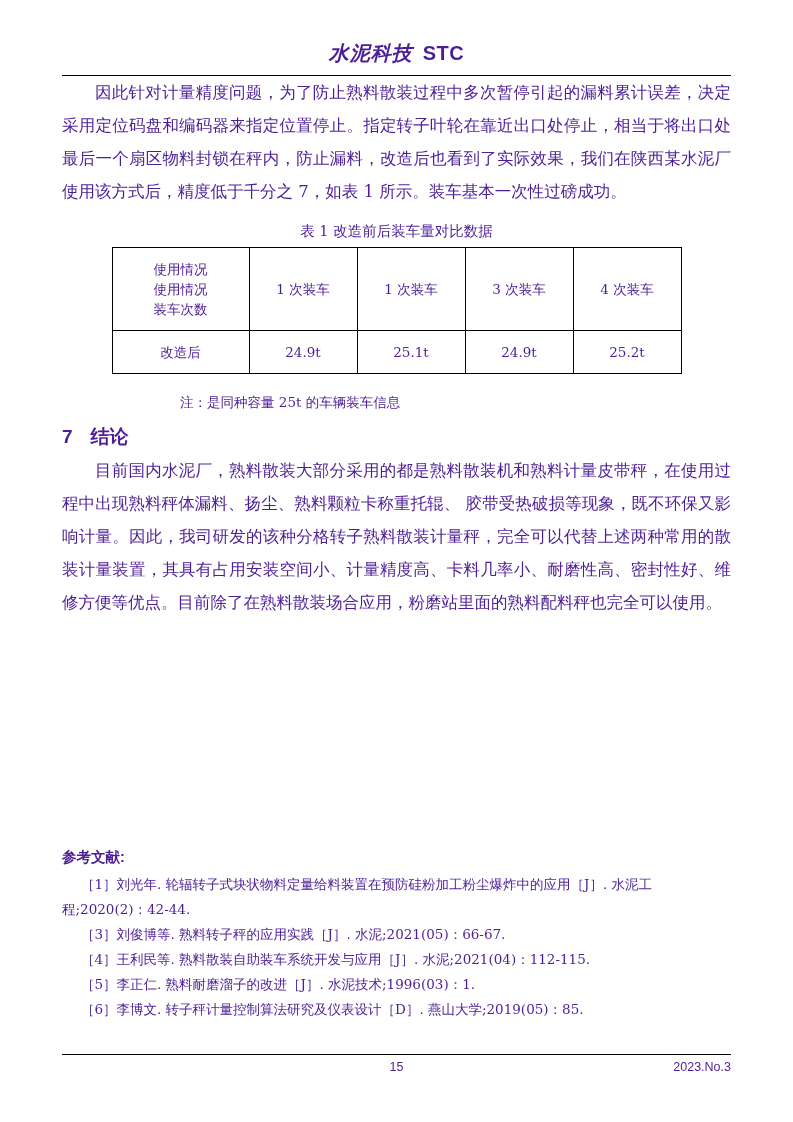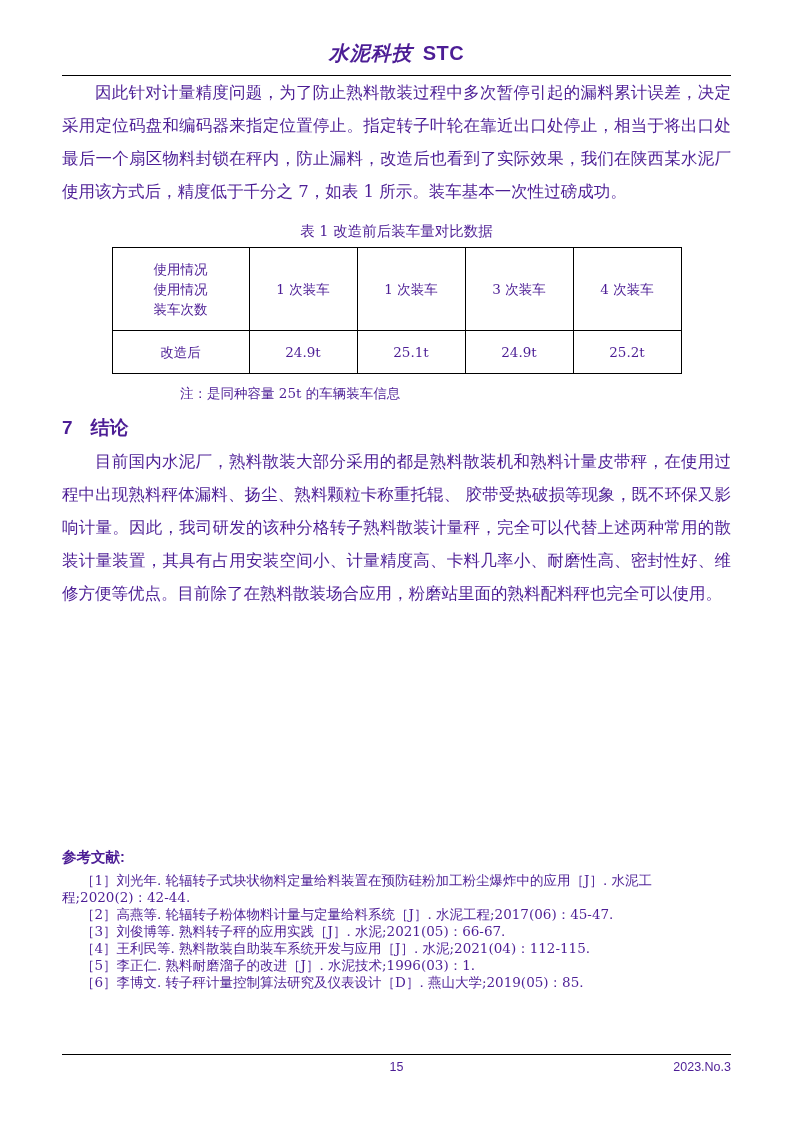--- a/index.html
+++ b/index.html
@@ -85,21 +85,21 @@
     width: 132px;
     padding: 4px 8px 4px 14px;
     text-align: left;
     line-height: 22px;
   }
   td.rowlabel {
     width: 132px;
   }
   .note {
     font-size: 13.5px;
-    margin-top: 11px;
+    margin-top: 20px;
     padding-left: 118px;
   }
   
   .section-head {
     font-family: "Liberation Sans", sans-serif;
     font-weight: bold;
     font-size: 19px;
     margin-top: 12px;
     margin-bottom: 4px;
   }
@@ -114,21 +114,21 @@
     top: 848px;
   }
   .refs-title {
     font-family: "Liberation Sans", sans-serif;
     font-weight: bold;
     font-size: 14.5px;
     margin-bottom: 5px;
   }
   .ref-item {
     font-size: 13.5px;
-    line-height: 17px;
+    line-height: 25px;
     text-indent: 1.4em;
     margin: 0;
   }
   
   .footer-rule {
     position: absolute;
     left: 62px;
     right: 62px;
     top: 1054px;
     border-top: 1.6px solid #000;
@@ -198,21 +198,20 @@
       <span class="num">7</span><span>结论</span>
     </div>
 
     <p class="para indent">目前国内水泥厂，熟料散装大部分采用的都是熟料散装机和熟料计量皮带秤，在使用过程中出现熟料秤体漏料、扬尘、熟料颗粒卡称重托辊、 胶带受热破损等现象，既不环保又影响计量。因此，我司研发的该种分格转子熟料散装计量秤，完全可以代替上述两种常用的散装计量装置，其具有占用安装空间小、计量精度高、卡料几率小、耐磨性高、密封性好、维修方便等优点。目前除了在熟料散装场合应用，粉磨站里面的熟料配料秤也完全可以使用。</p>
 
   </div>
 
   <div class="refs">
     <div class="refs-title">参考文献:</div>
     <p class="ref-item">［1］刘光年. 轮辐转子式块状物料定量给料装置在预防硅粉加工粉尘爆炸中的应用［J］. 水泥工程;2020(2)：42-44.</p>
-    <p class="ref-item">［2］高燕等. 轮辐转子粉体物料计量与定量给料系统［J］. 水泥工程;2017(06)：45-47.</p>
     <p class="ref-item">［3］刘俊博等. 熟料转子秤的应用实践［J］. 水泥;2021(05)：66-67.</p>
     <p class="ref-item">［4］王利民等. 熟料散装自助装车系统开发与应用［J］. 水泥;2021(04)：112-115.</p>
     <p class="ref-item">［5］李正仁. 熟料耐磨溜子的改进［J］. 水泥技术;1996(03)：1.</p>
     <p class="ref-item">［6］李博文. 转子秤计量控制算法研究及仪表设计［D］. 燕山大学;2019(05)：85.</p>
   </div>
 
   <div class="footer-rule"></div>
   <div class="footer">
     <span class="pageno">15</span>
     <span class="issue">2023.No.3</span>

